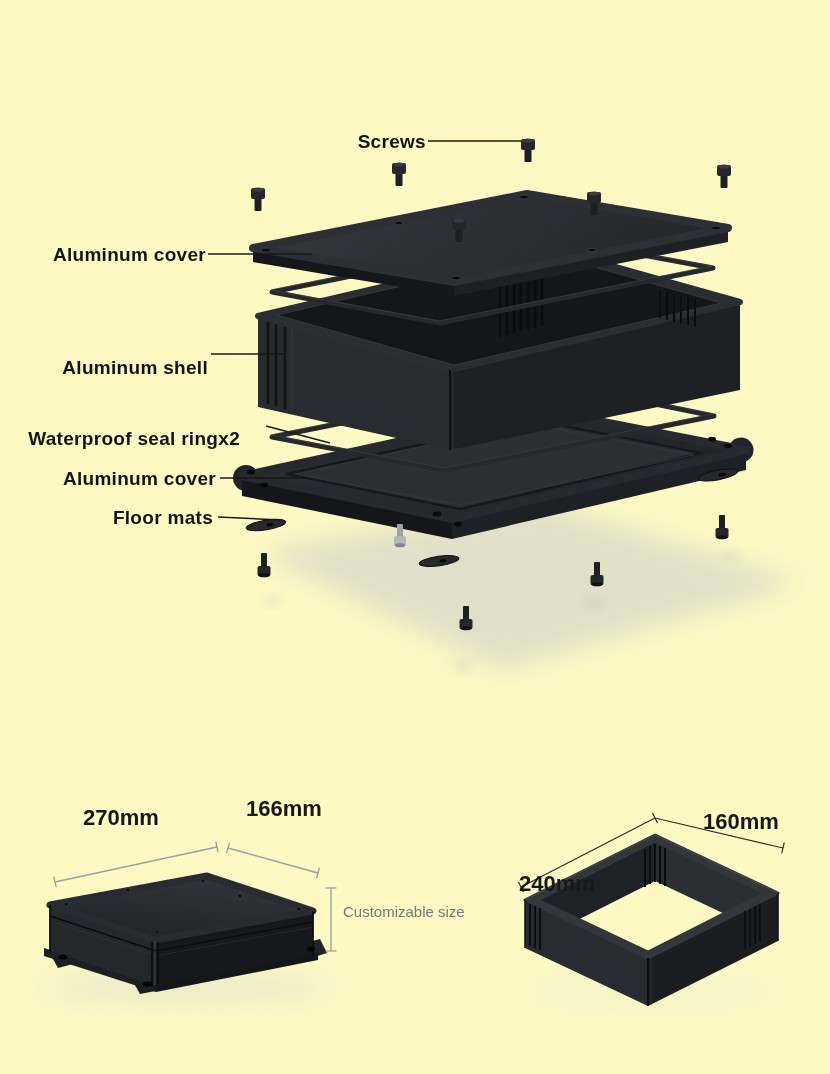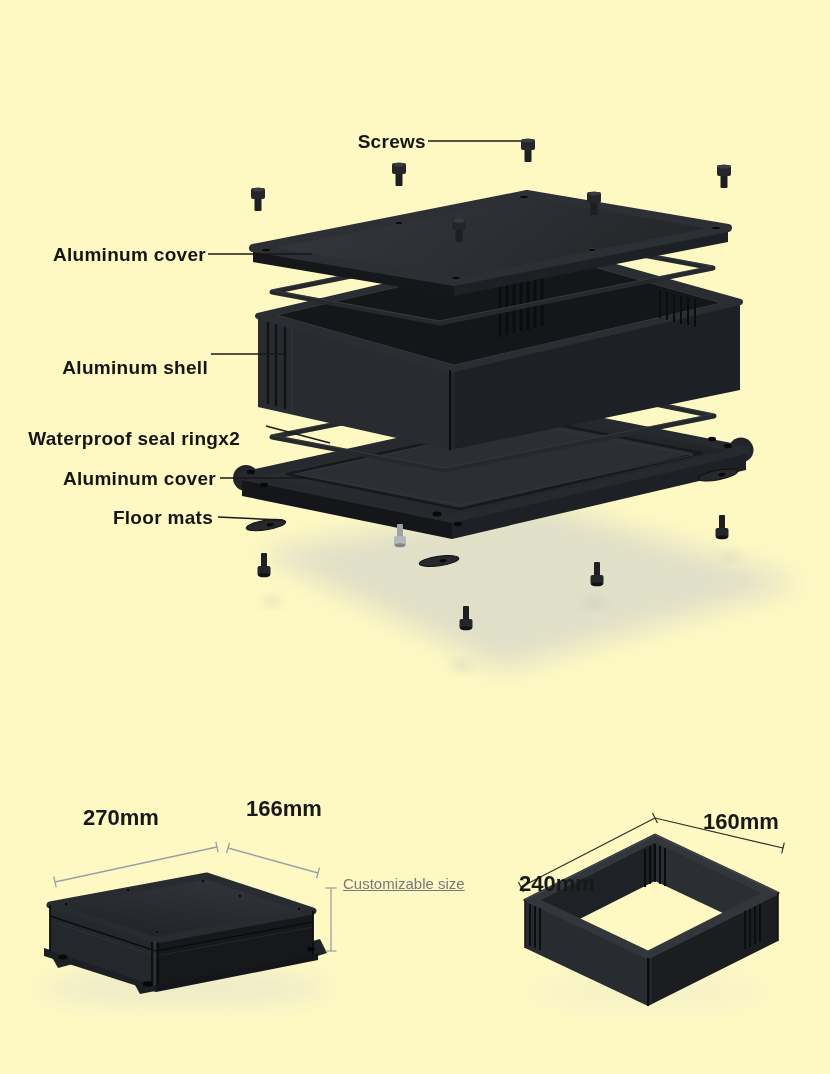--- a/index.html
+++ b/index.html
@@ -281,17 +281,17 @@
 <div class="lbl" style="right:404px;top:131px;">Screws</div>
 <div class="lbl" style="right:624px;top:244px;">Aluminum cover</div>
 <div class="lbl" style="right:622px;top:357px;">Aluminum shell</div>
 <div class="lbl" style="right:590px;top:412px;margin-top:16px;">Waterproof seal ringx2</div>
 <div class="lbl" style="right:614px;top:468px;">Aluminum cover</div>
 <div class="lbl" style="right:617px;top:507px;text-align:center;">Floor mats</div>
 
 
 <div class="dim" style="left:121px;top:809px;">270mm</div>
 <div class="dim" style="left:284px;top:800px;">166mm</div>
-<div class="note" style="left:343px;top:875px;text-decoration:underline;">Customizable size</div>
+<div class="note" style="left:343px;top:903px;">Customizable size</div>
 <div class="dim" style="left:557px;top:837px;margin-top:38px;">240mm</div>
 <div class="dim" style="left:741px;top:813px;">160mm</div>
 
 </div>
 
 </body></html>

